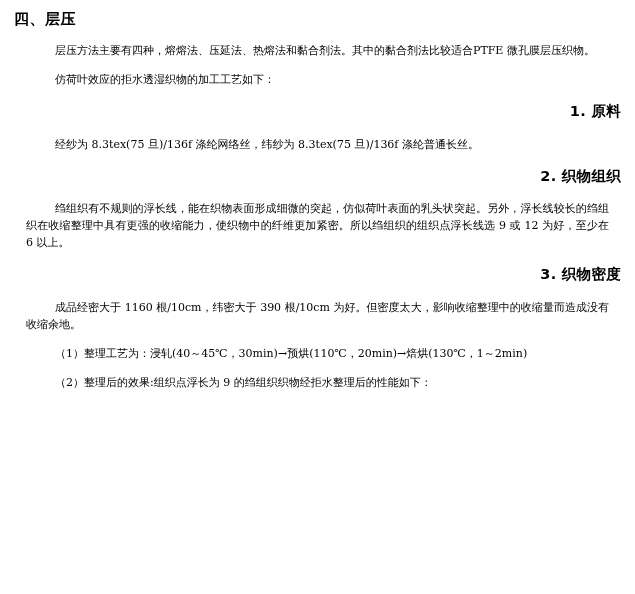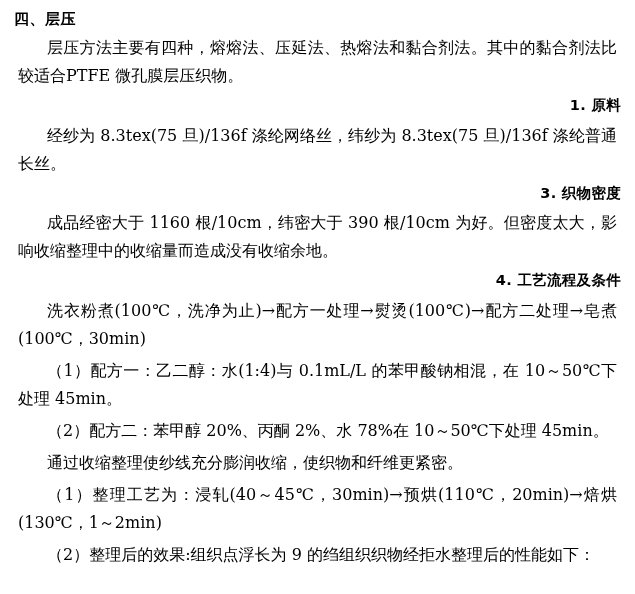--- a/index.html
+++ b/index.html
@@ -23,23 +23,23 @@
   }
   .section-title {
     font-family: "DejaVu Sans", "Liberation Sans", sans-serif;
     font-weight: bold;
     font-size: 15px;
     line-height: 22px;
     margin: 0 0 2px 0;
     letter-spacing: 0.5px;
   }
   .para {
-    font-size: 16px;
-    line-height: 28px;
-    margin: 4px;
+    font-size: 11px;
+    line-height: 17px;
+    margin: 12px;
     text-align: justify;
     text-justify: inter-ideograph;
   }
   .indent {
     text-indent: 29px;
   }
   .sub-head {
     font-family: "DejaVu Sans", "Liberation Sans", sans-serif;
     font-weight: bold;
     font-size: 14.5px;
@@ -54,39 +54,37 @@
   }
 </style>
 </head>
 <body>
 
 <div class="page">
 
   <h1 class="section-title">四、层压</h1>
 
   <p class="para indent">层压方法主要有四种，熔熔法、压延法、热熔法和黏合剂法。其中的黏合剂法比较适合PTFE 微孔膜层压织物。</p>
+  <p class="para indent">仿荷叶效应的拒水透湿织物的加工工艺如下：</p>
 
   <div class="block">
     <p class="sub-head">1. 原料</p>
     <p class="para indent">经纱为 8.3tex(75 旦)/136f 涤纶网络丝，纬纱为 8.3tex(75 旦)/136f 涤纶普通长丝。</p>
   </div>
 
+  <div class="block">
+    <p class="sub-head">2. 织物组织</p>
+    <p class="para indent">绉组织有不规则的浮长线，能在织物表面形成细微的突起，仿似荷叶表面的乳头状突起。另外，浮长线较长的绉组织在收缩整理中具有更强的收缩能力，使织物中的纤维更加紧密。所以绉组织的组织点浮长线选 9 或 12 为好，至少在 6 以上。</p>
+  </div>
 
   <div class="block">
     <p class="sub-head">3. 织物密度</p>
     <p class="para indent">成品经密大于 1160 根/10cm，纬密大于 390 根/10cm 为好。但密度太大，影响收缩整理中的收缩量而造成没有收缩余地。</p>
   </div>
 
-  <div class="block">
-    <p class="sub-head">4. 工艺流程及条件</p>
-    <p class="para indent">洗衣粉煮(100℃，洗净为止)→配方一处理→熨烫(100℃)→配方二处理→皂煮(100℃，30min)</p>
-    <p class="para indent">（1）配方一：乙二醇：水(1:4)与 0.1mL/L 的苯甲酸钠相混，在 10～50℃下处理 45min。</p>
-    <p class="para indent">（2）配方二：苯甲醇 20%、丙酮 2%、水 78%在 10～50℃下处理 45min。</p>
-    <p class="para indent">通过收缩整理使纱线充分膨润收缩，使织物和纤维更紧密。</p>
-  </div>
 
   <div class="block">
     <p class="para indent">（1）整理工艺为：浸轧(40～45℃，30min)→预烘(110℃，20min)→焙烘(130℃，1～2min)</p>
     <p class="para indent">（2）整理后的效果:组织点浮长为 9 的绉组织织物经拒水整理后的性能如下：</p>
 
   </div>
 
 </div>
 
 </body></html>

